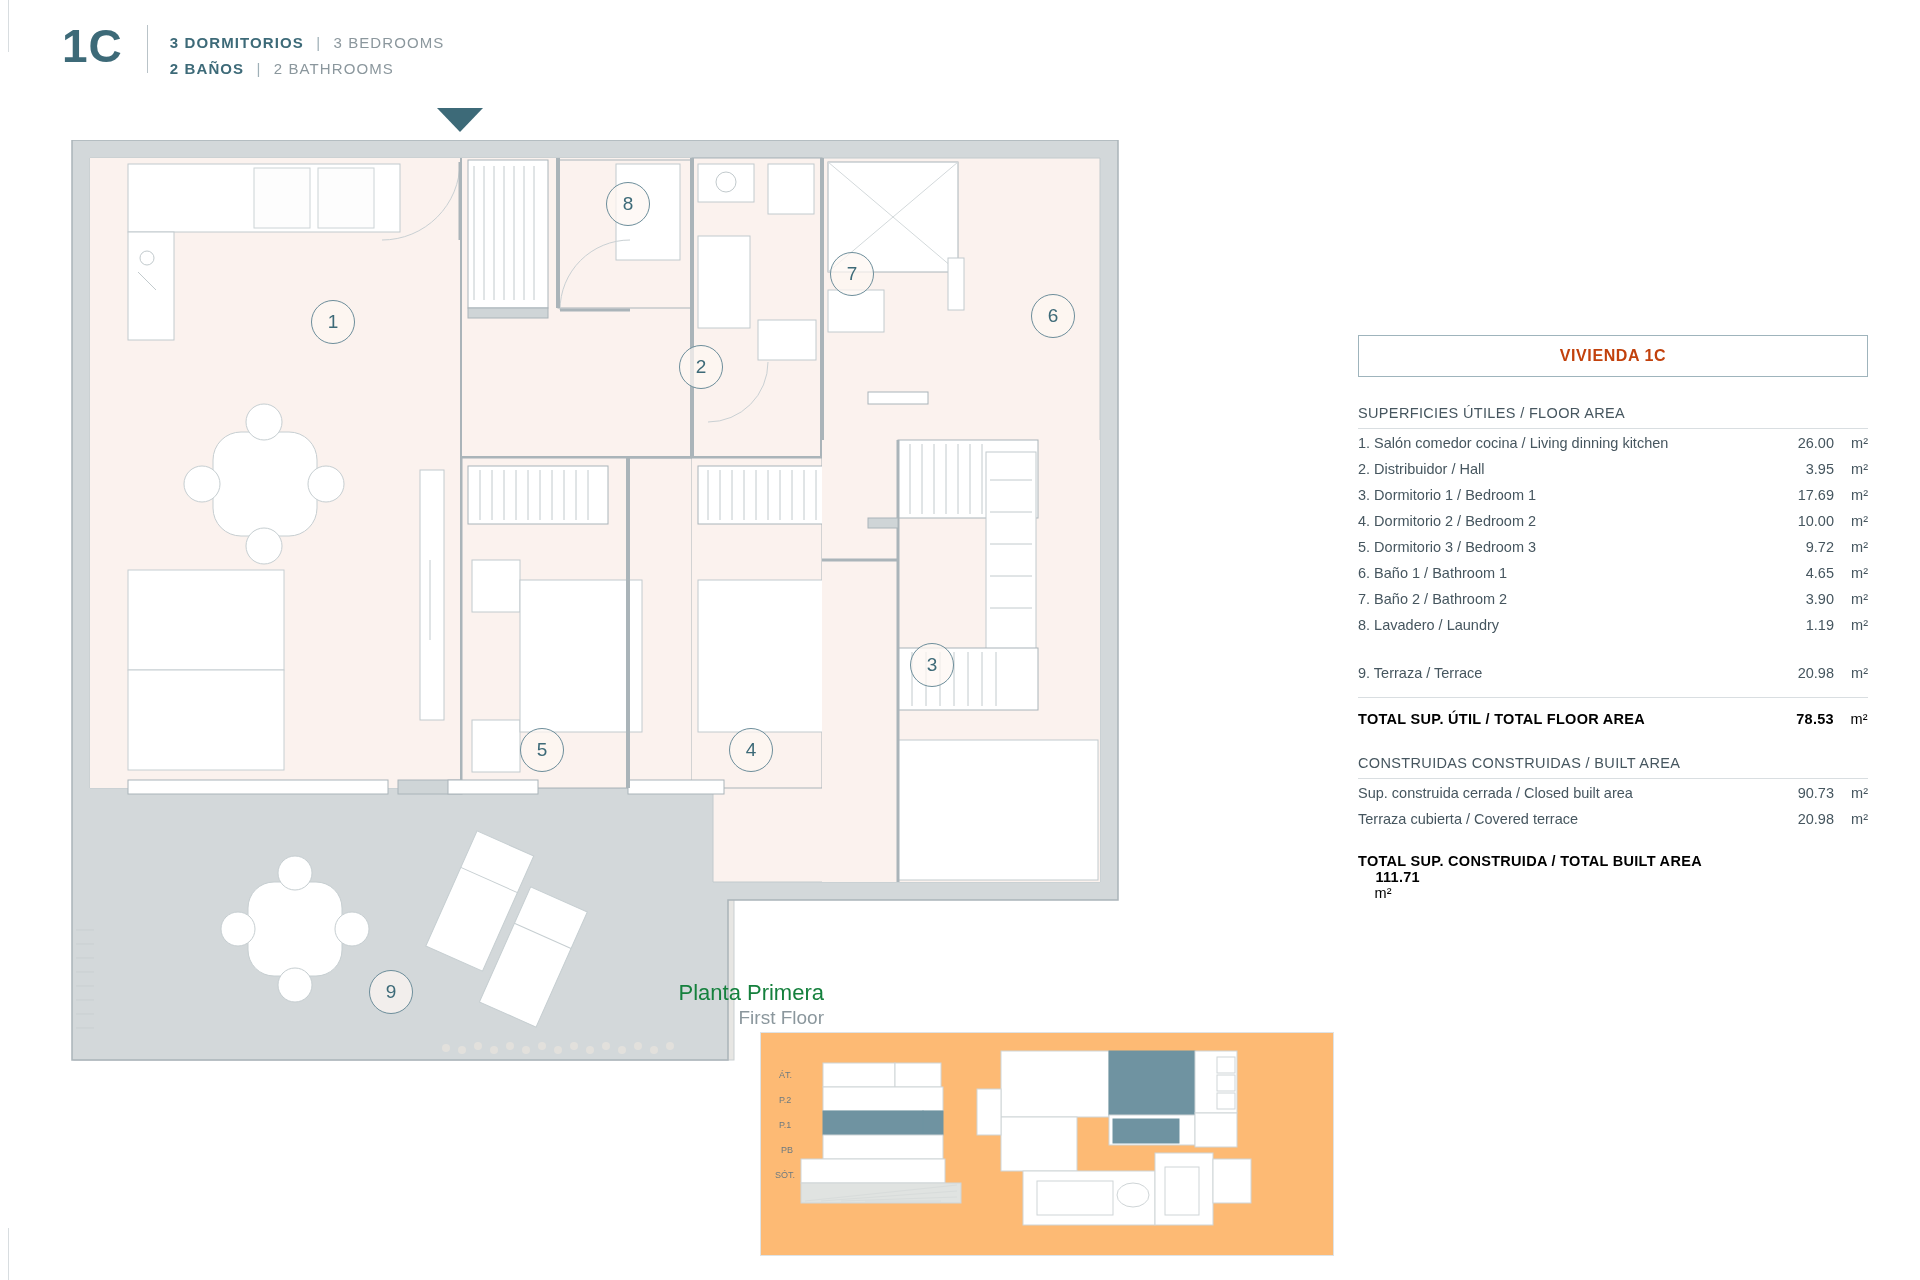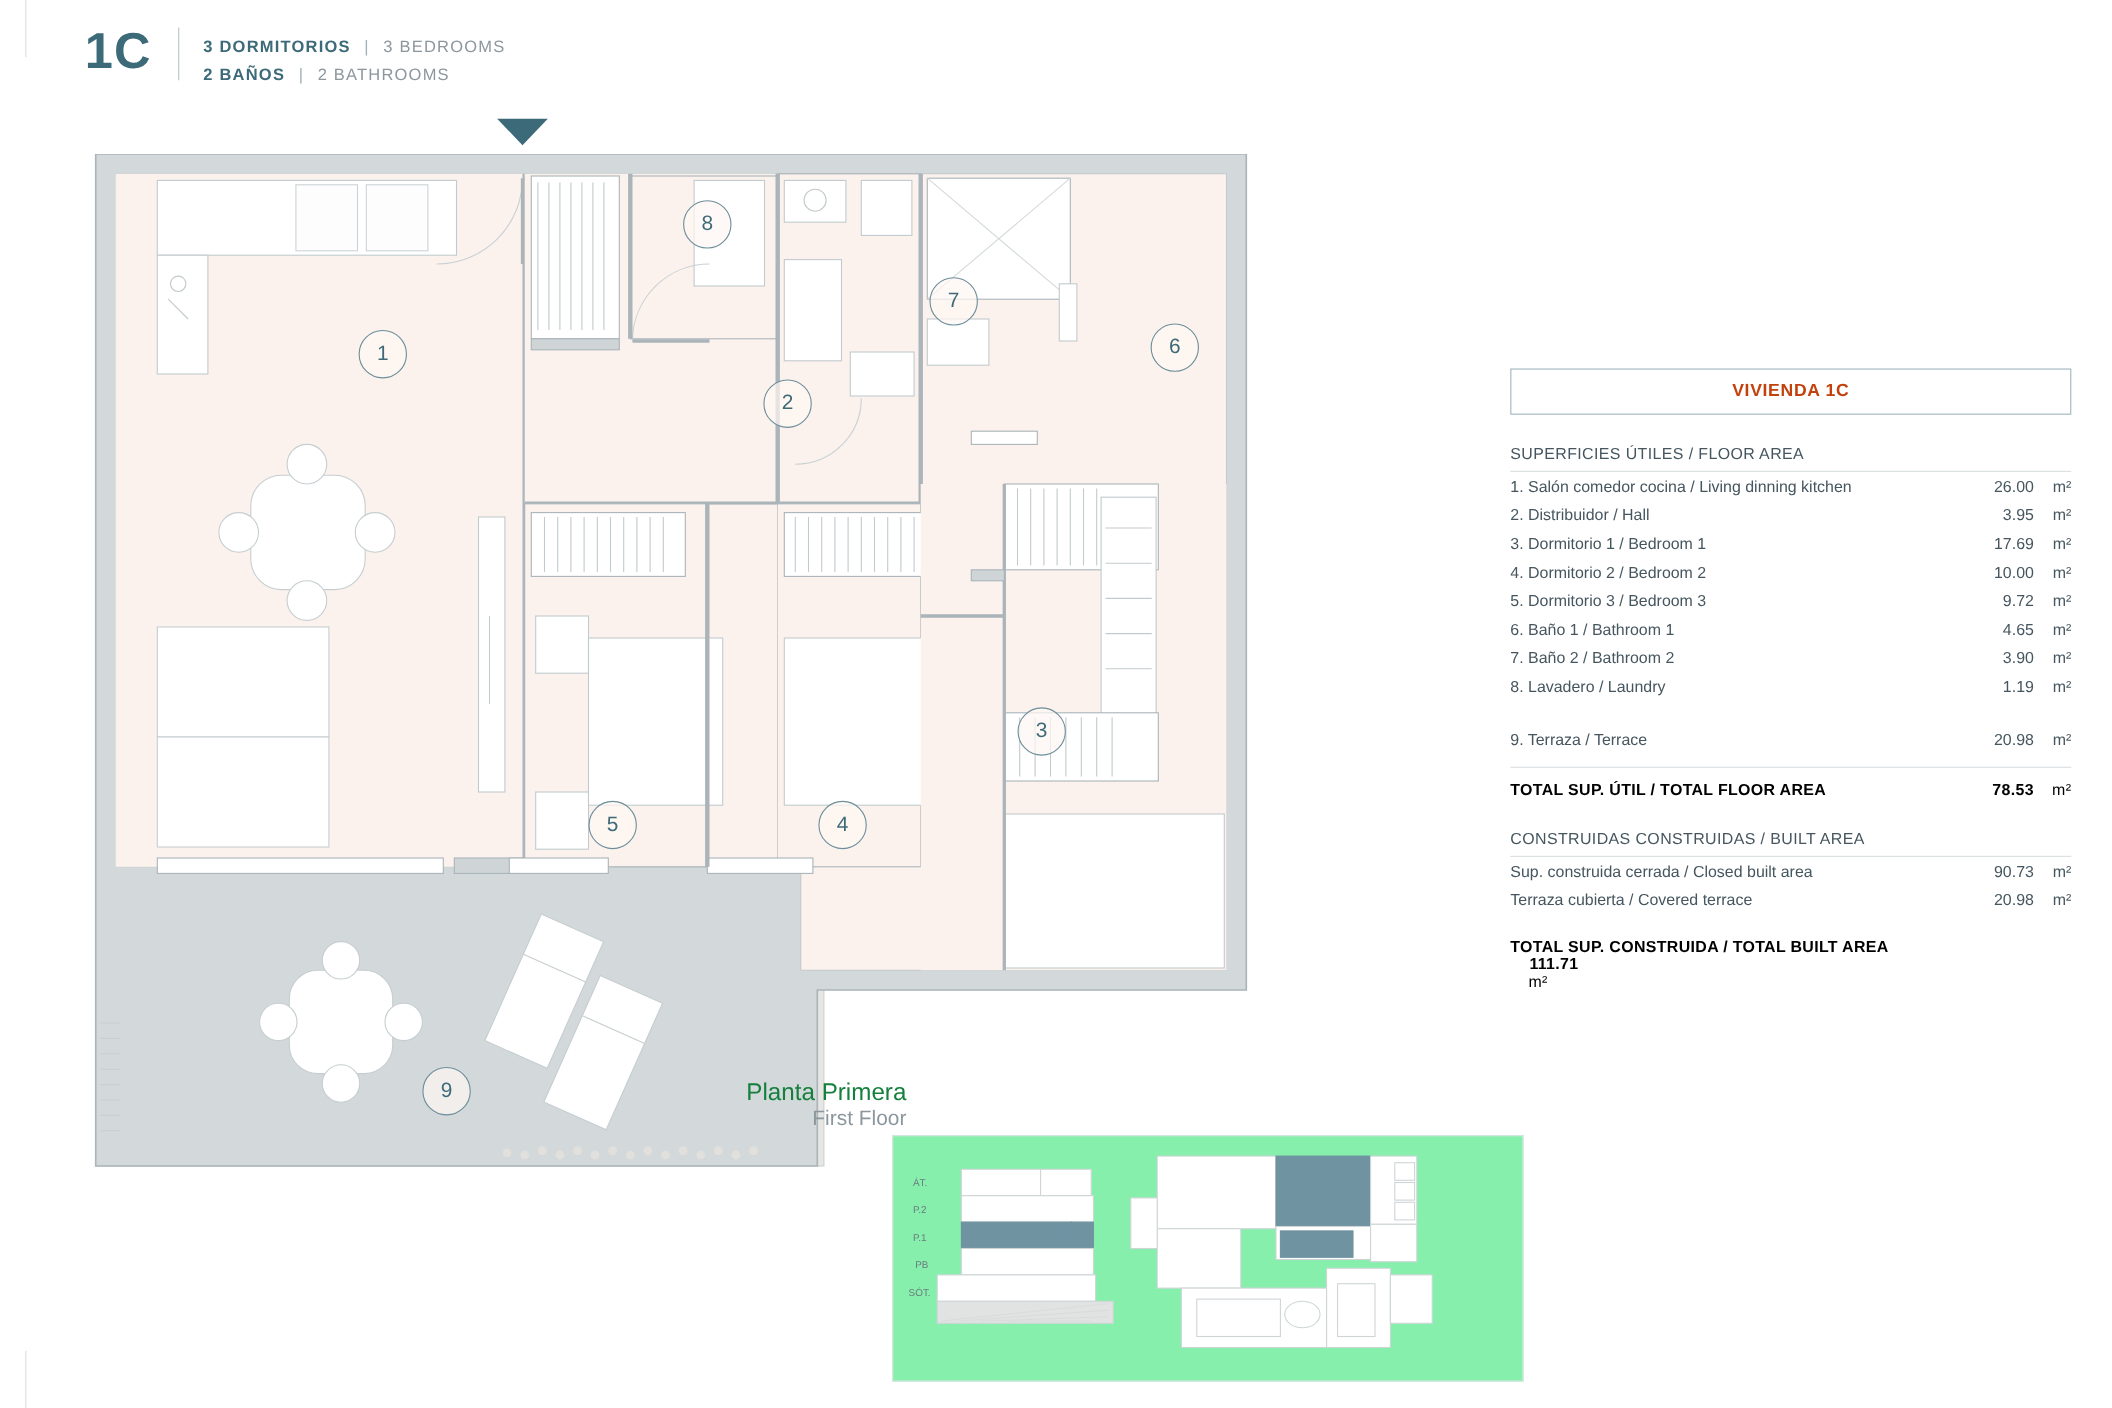--- a/index.html
+++ b/index.html
@@ -1,21 +1,21 @@
 <!DOCTYPE html>
 <html><head>
 <meta charset="utf-8">
 <style>
   html,body{margin:0;padding:0;}
   body{
     width:1920px;height:1280px;background:#ffffff;
     font-family:"Liberation Sans", sans-serif;
     color:#4a5a63;overflow:hidden;position:relative;
   }
-  .page{position:absolute;inset:0;margin-left:15px;}
+  .page{position:absolute;inset:0;}
 
   
   .edge-rule{position:absolute;left:8px;width:1px;background:#d8dde0;}
   .edge-rule.top{top:0;height:52px;}
   .edge-rule.bottom{top:1228px;height:52px;}
 
   
   .hdr{position:absolute;left:62px;top:22px;display:flex;align-items:flex-start;}
   .hdr-code{
     font-size:46px;font-weight:bold;color:#3d6a78;letter-spacing:1px;
@@ -46,21 +46,21 @@
     display:flex;align-items:center;justify-content:center;
     background:rgba(253,246,243,.72);
   }
 
   
   .floor-label{position:absolute;right:1096px;top:980px;text-align:right;}
   .floor-label .es{font-size:22px;color:#15803d;line-height:25px;}
   .floor-label .en{font-size:19px;color:#8b979d;line-height:25px;}
 
   
-  .keyplan{position:absolute;left:796px;top:1032px;width:572px;height:222px;border:1px solid #dfe3e5;background:#86efac;}
+  .keyplan{position:absolute;left:760px;top:1032px;width:572px;height:222px;border:1px solid #dfe3e5;background:#fdba74;}
   .keyplan svg{display:block;}
 
   
   .panel{position:absolute;left:1358px;top:335px;width:510px;}
   .panel-title{
     border:1px solid #9fb4bc;height:40px;display:flex;align-items:center;justify-content:center;
     font-size:16px;font-weight:bold;color:#c2410c;letter-spacing:.6px;
   }
   .sec-head{
     margin-top:28px;font-size:14.5px;letter-spacing:.35px;color:#46565f;

